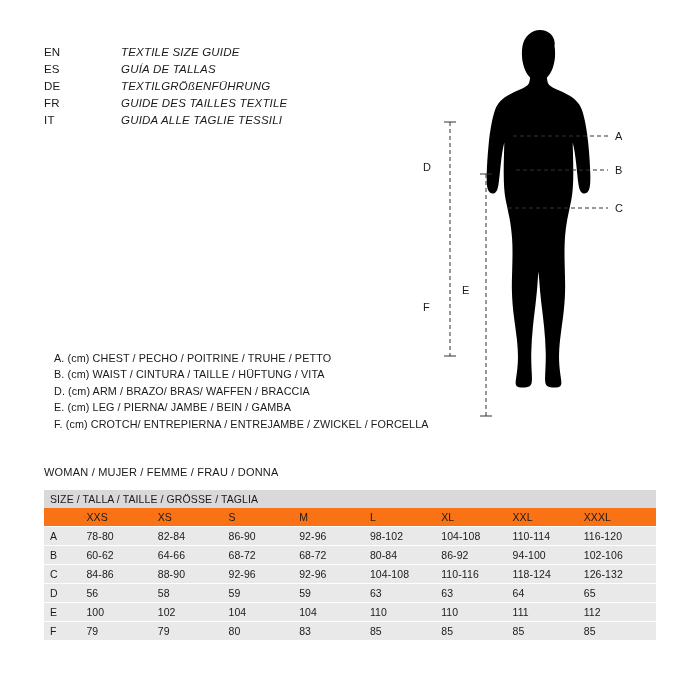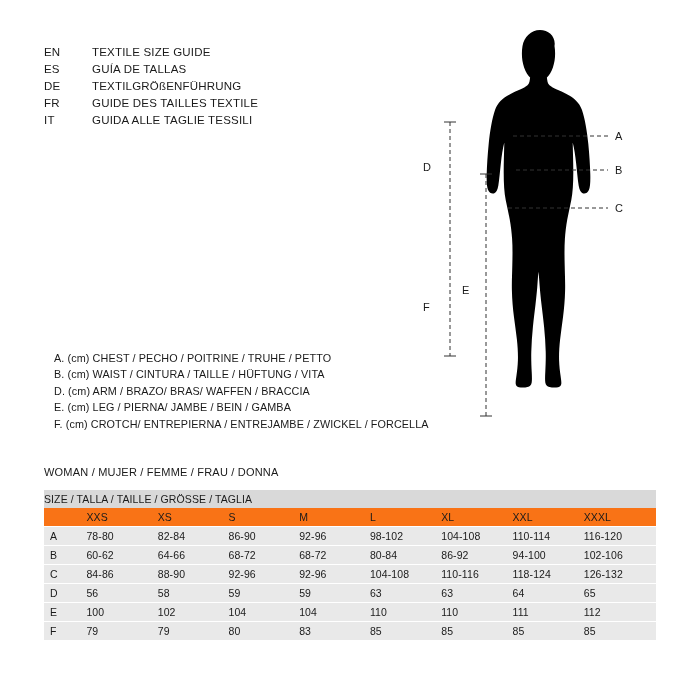--- a/index.html
+++ b/index.html
@@ -21,27 +21,29 @@
     position: absolute;
     left: 44px;
     top: 44px;
     font-size: 11.5px;
     letter-spacing: 0.2px;
   }
   .lang-row {
     display: flex;
     line-height: 17px;
     white-space: nowrap;
+    gap: 29px;
   }
   .lang-code {
     width: 48px;
     flex: 0 0 48px;
   }
   .lang-text {
     flex: 1 1 auto;
+    font-style: italic;
   }
 
   
   .legend {
     position: absolute;
     left: 54px;
     top: 350px;
     font-size: 10.8px;
     line-height: 16.4px;
     letter-spacing: 0.1px;
@@ -78,20 +80,21 @@
     font-size: 10.5px;
     letter-spacing: 0.1px;
   }
   .size-table td, .size-table th {
     padding: 3px 0 3px 0;
     text-align: left;
     font-weight: normal;
   }
   .size-table .band-head td {
     background: #d9d9d9;
+    padding-left: 6px;
     font-size: 10.5px;
   }
   .size-table tr.alt td {
     background: #e9e9e9;
   }
   .size-table tr.plain td {
     background: #f97316;
   }
   .col-label {
     width: 42px;

